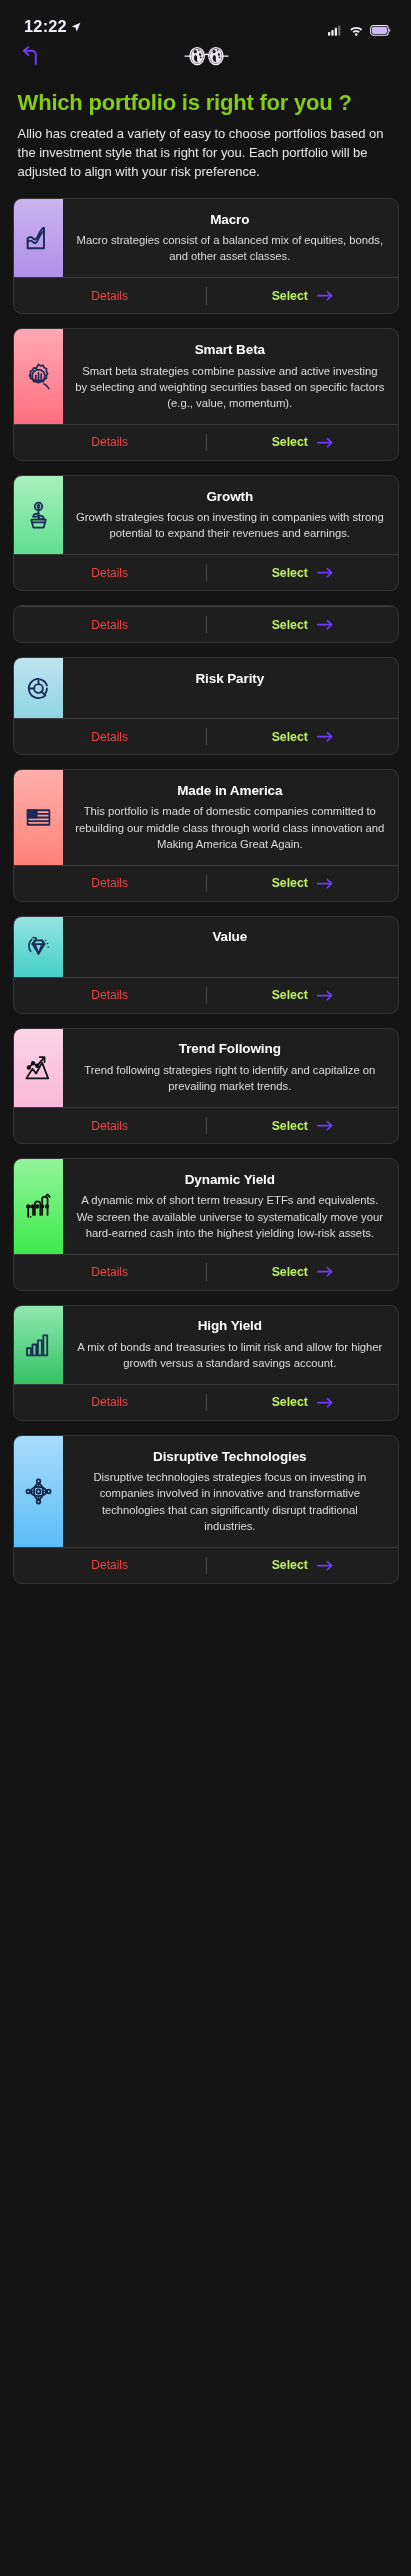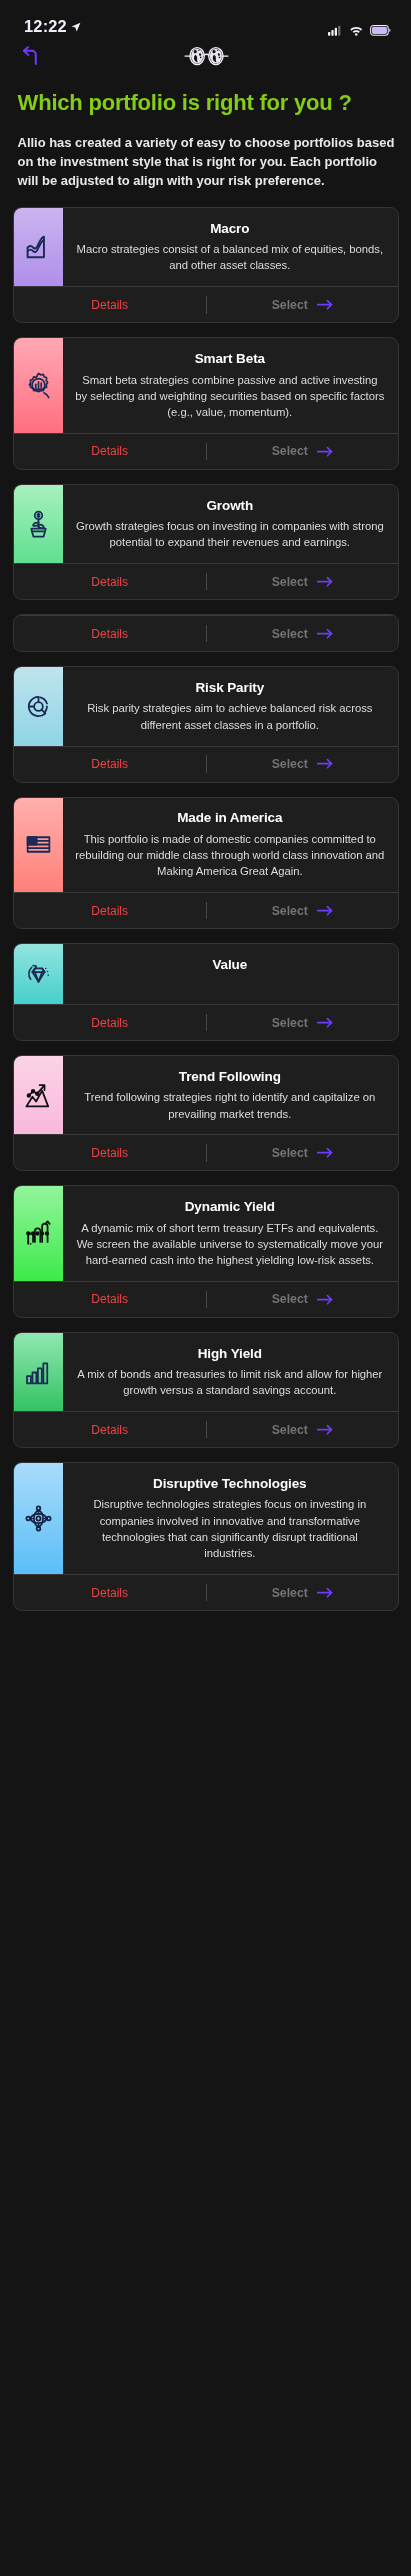--- a/index.html
+++ b/index.html
@@ -39,22 +39,22 @@
   }
   .logo { width:45px; height:25px; display:block; }
 
   
   .header { padding: 14px 17.6px 0 17.6px; }
   .h-title {
     color:#84cc16; font-size:22px; line-height:1.18; font-weight:700;
     letter-spacing:-0.2px;
   }
   .h-sub {
-    margin-top:17px;
-    color:#e8e8ea; font-size:13px; line-height:1.48; font-weight:700;
+    margin-top:8px;
+    color:#e8e8ea; font-size:13px; line-height:1.48; font-weight:400;
     letter-spacing:-0.03px;
   }
 
   
   .cards { padding: 16.4px 12.6px 25px 12.6px; display:flex; flex-direction:column; gap:14px; }
 
   .card {
     background:#1e1e1e;
     border:0.6px solid #353535;
     border-radius:8.8px;
@@ -82,21 +82,21 @@
   .card-foot {
     display:flex; align-items:stretch;
     border-top:0.6px solid #3a3a3a;
     height:36px;
   }
   .foot-cell {
     flex:1; display:flex; align-items:center; justify-content:center;
     cursor:pointer; gap:8.8px;
   }
   .foot-cell.details { color:#ef4444; font-size:12px; font-weight:400; }
-  .foot-cell.select  { color:#737373; font-size:12.3px; font-weight:700; }
+  .foot-cell.select  { color:#bef264; font-size:12.3px; font-weight:700; }
   .foot-div { width:0.6px; background:#4a4a4a; margin:8.8px 0; }
   .arrow { width:16.4px; height:11.3px; display:block; }
 
   
 </style>
 </head>
 <body>
 
 <div class="phone">
 
@@ -295,21 +295,20 @@
        <path d="M24 8 a16 16 0 1 0 11.3 27.3"></path>
        <path d="M27 9 a16 16 0 0 1 11 10"></path>
        <path d="M38 24 a14 14 0 0 1-3 8.5"></path>
        <circle cx="24" cy="24" r="7.2"></circle>
        <path d="M24 16.8 v-8.8 M16.8 24 h-8.8 M29 29 l6.3 6.3"></path>
      </svg>
             </span>
        </div>
        <div class="card-body">
          <div class="card-name">Risk Parity</div>
-         <div class="card-desc">Risk parity strategies aim to achieve balanced risk across different asset classes in a portfolio.</div>
        </div>
      </div>
      <div class="card-foot">
        <div class="foot-cell details">
          <span>Details</span>
        </div>
        <div class="foot-div"></div>
        <div class="foot-cell select">
          <span>Select</span>
          <span>

